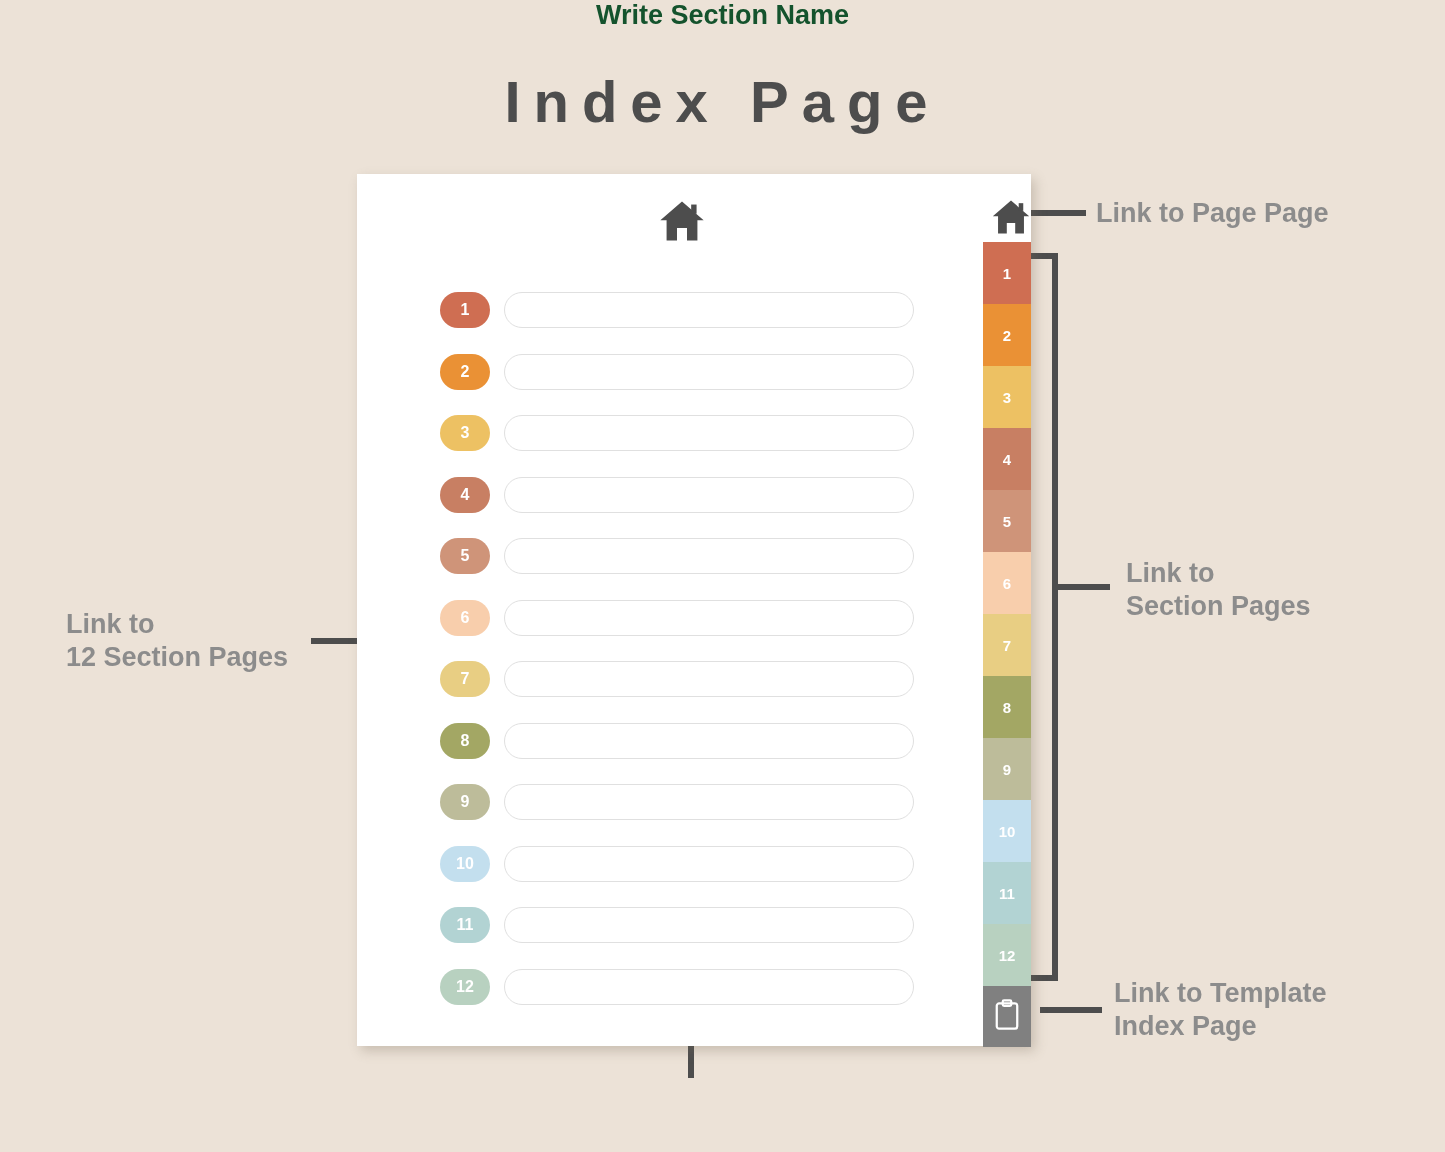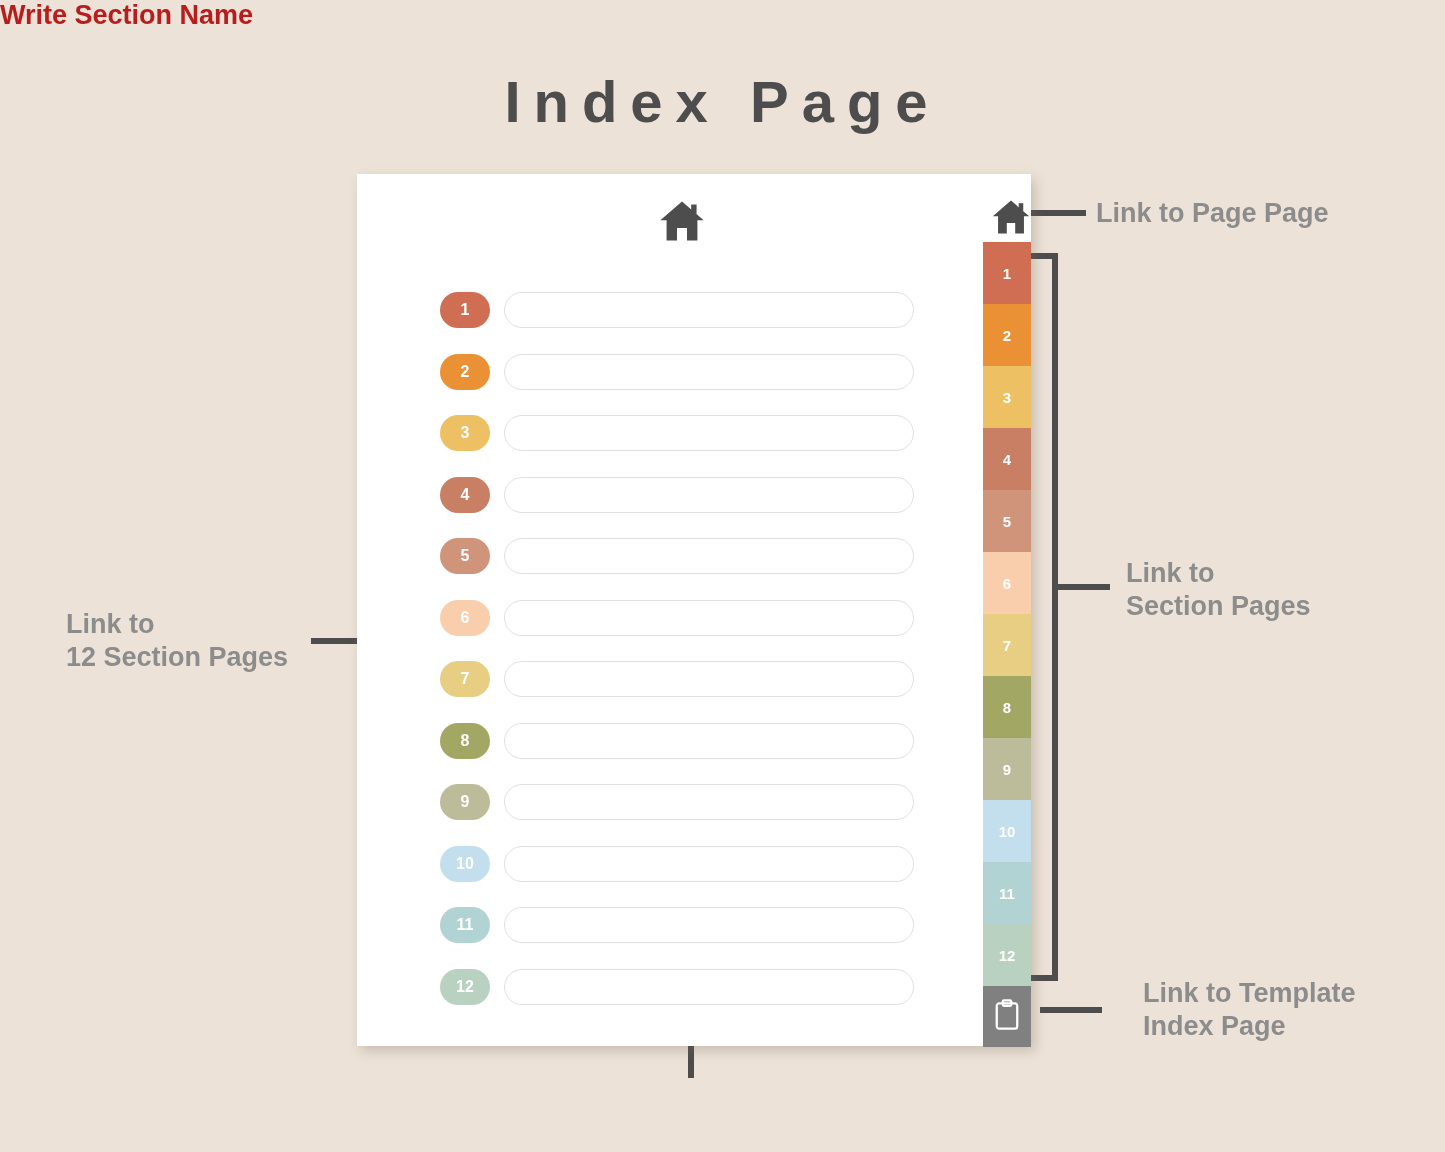--- a/index.html
+++ b/index.html
@@ -141,29 +141,29 @@
     left: 1096px;
     top: 197px;
   }
   .annot-section {
     left: 1126px;
     top: 557px;
   }
   .annot-template {
     left: 1114px;
     top: 977px;
-    margin-left: 29px;
   }
   .annot-write {
     left: 0;
     top: 1088px;
     width: 1445px;
+    text-align: center;
     font-size: 27px;
     font-weight: bold;
-    color: #b91c1c;
+    color: #14532d;
   }
 
   
   .line {
     position: absolute;
     background: #4d4d4d;
   }
   .line-h { height: 6px; }
   .line-v { width: 6px; }
 </style>

